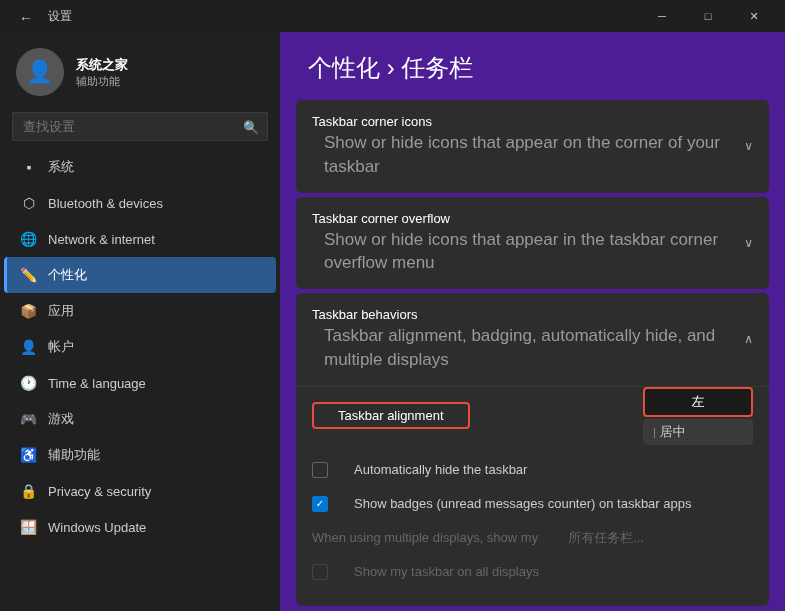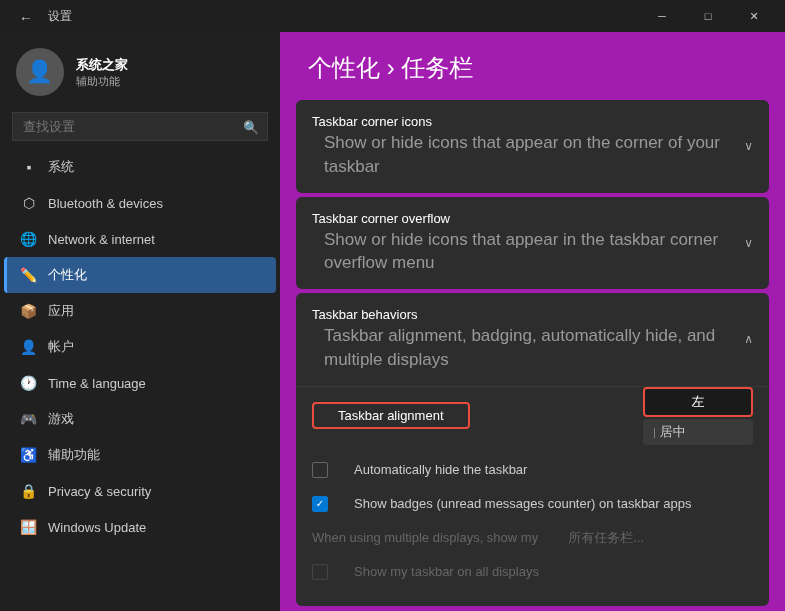--- a/index.html
+++ b/index.html
@@ -145,21 +145,21 @@
       width: 18px;
       height: 18px;
       display: flex;
       align-items: center;
       justify-content: center;
       font-size: 14px;
       flex-shrink: 0;
     }
     .right-panel {
       flex: 1;
-      background: #a21caf;
+      background: #4c1d95;
       display: flex;
       flex-direction: column;
       overflow: hidden;
     }
     .page-header {
       padding: 20px 28px 16px 28px;
       flex-shrink: 0;
     }
     .page-title {
       color: #fff;

